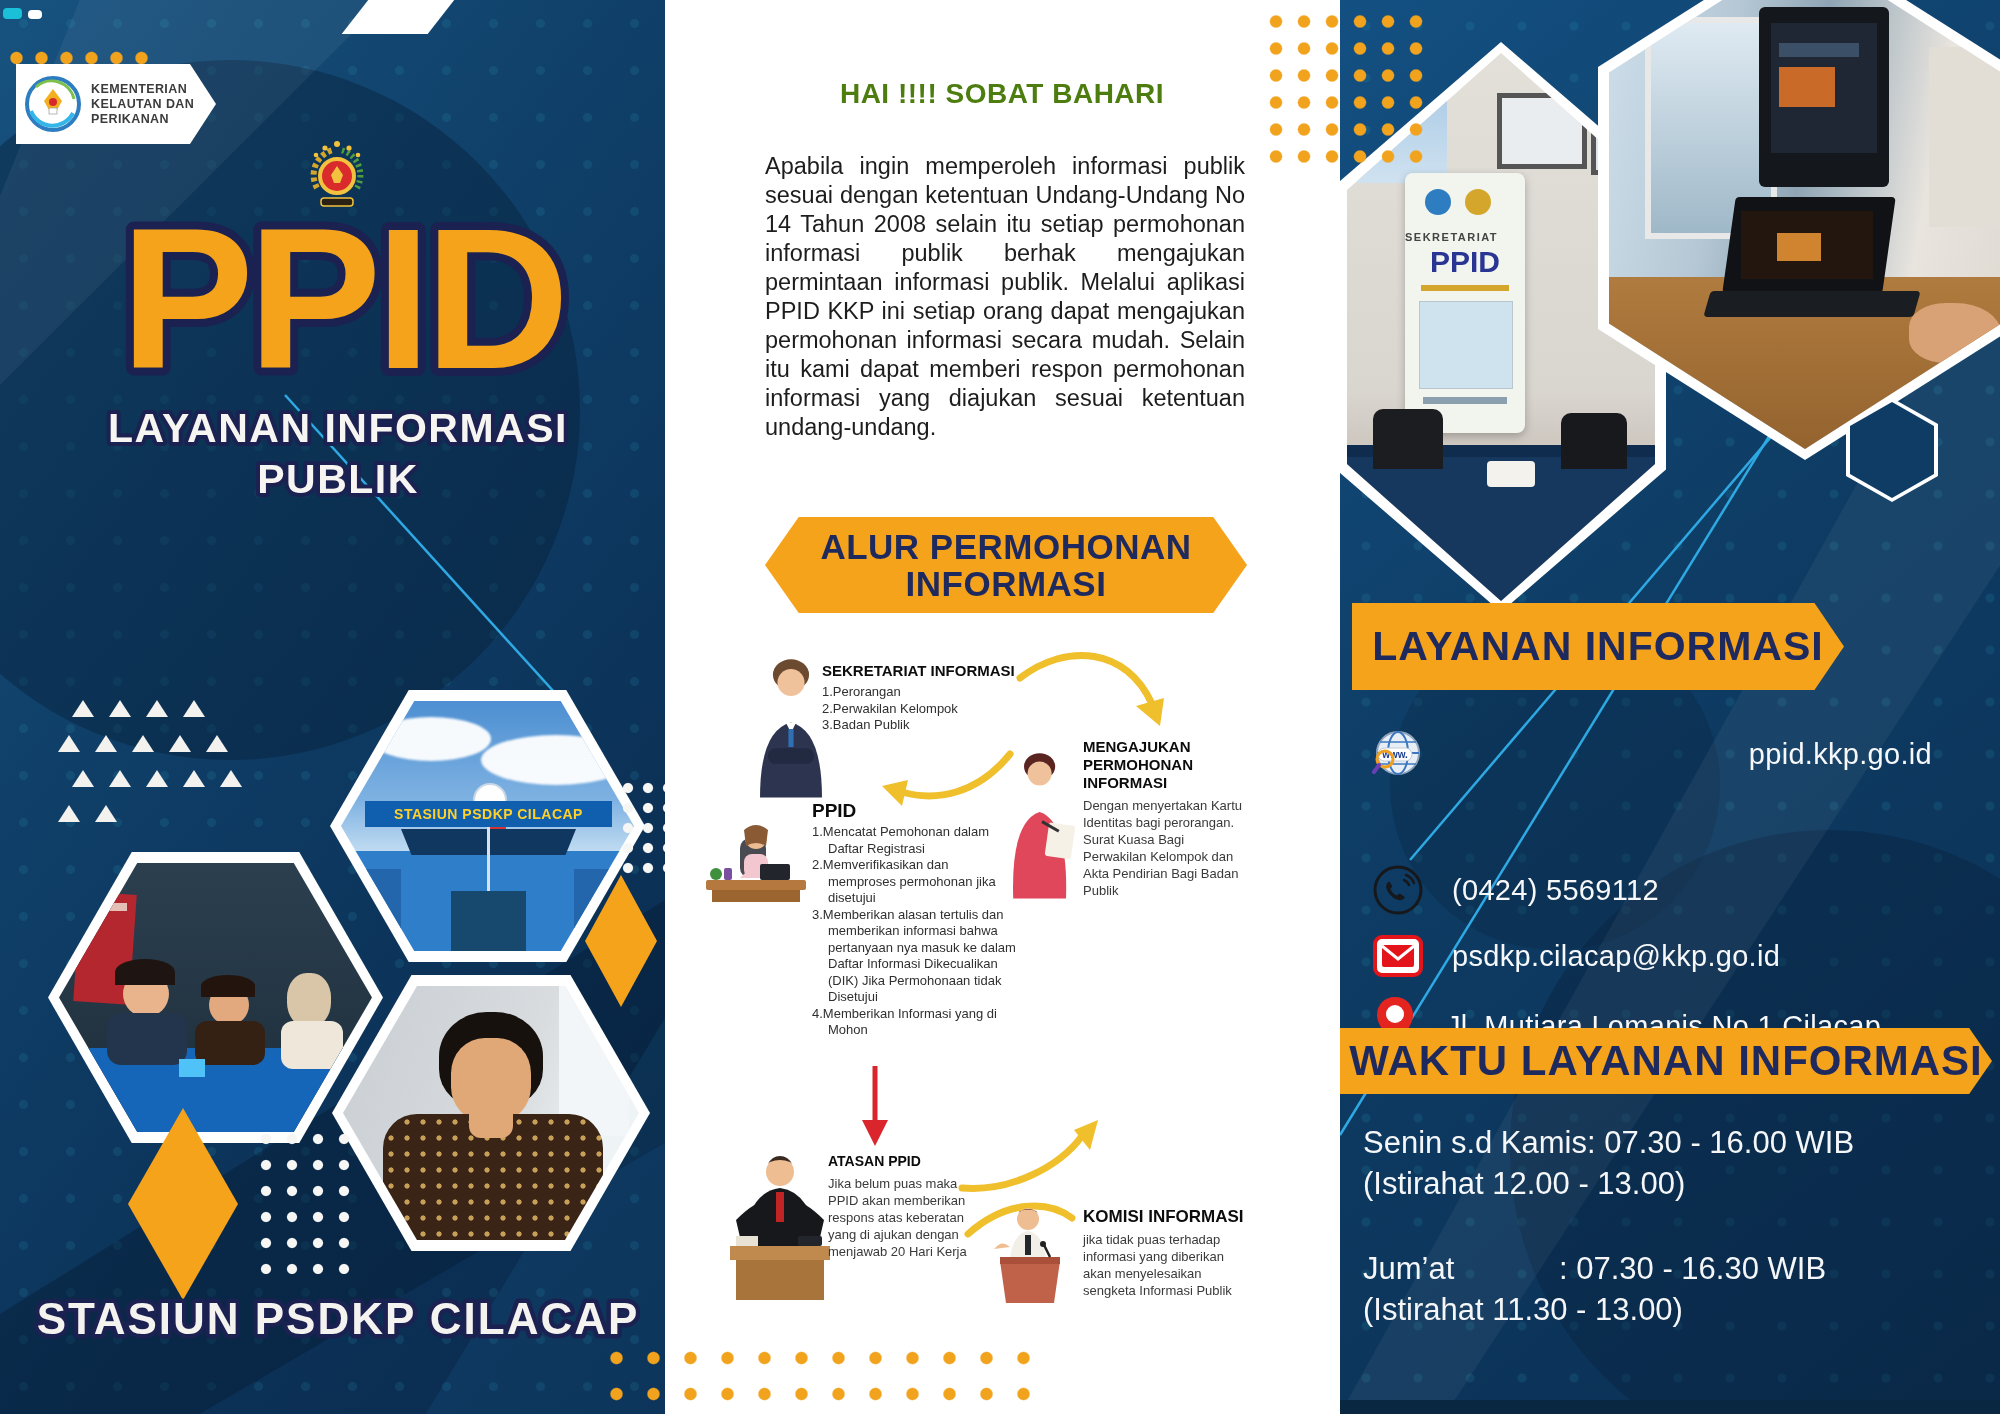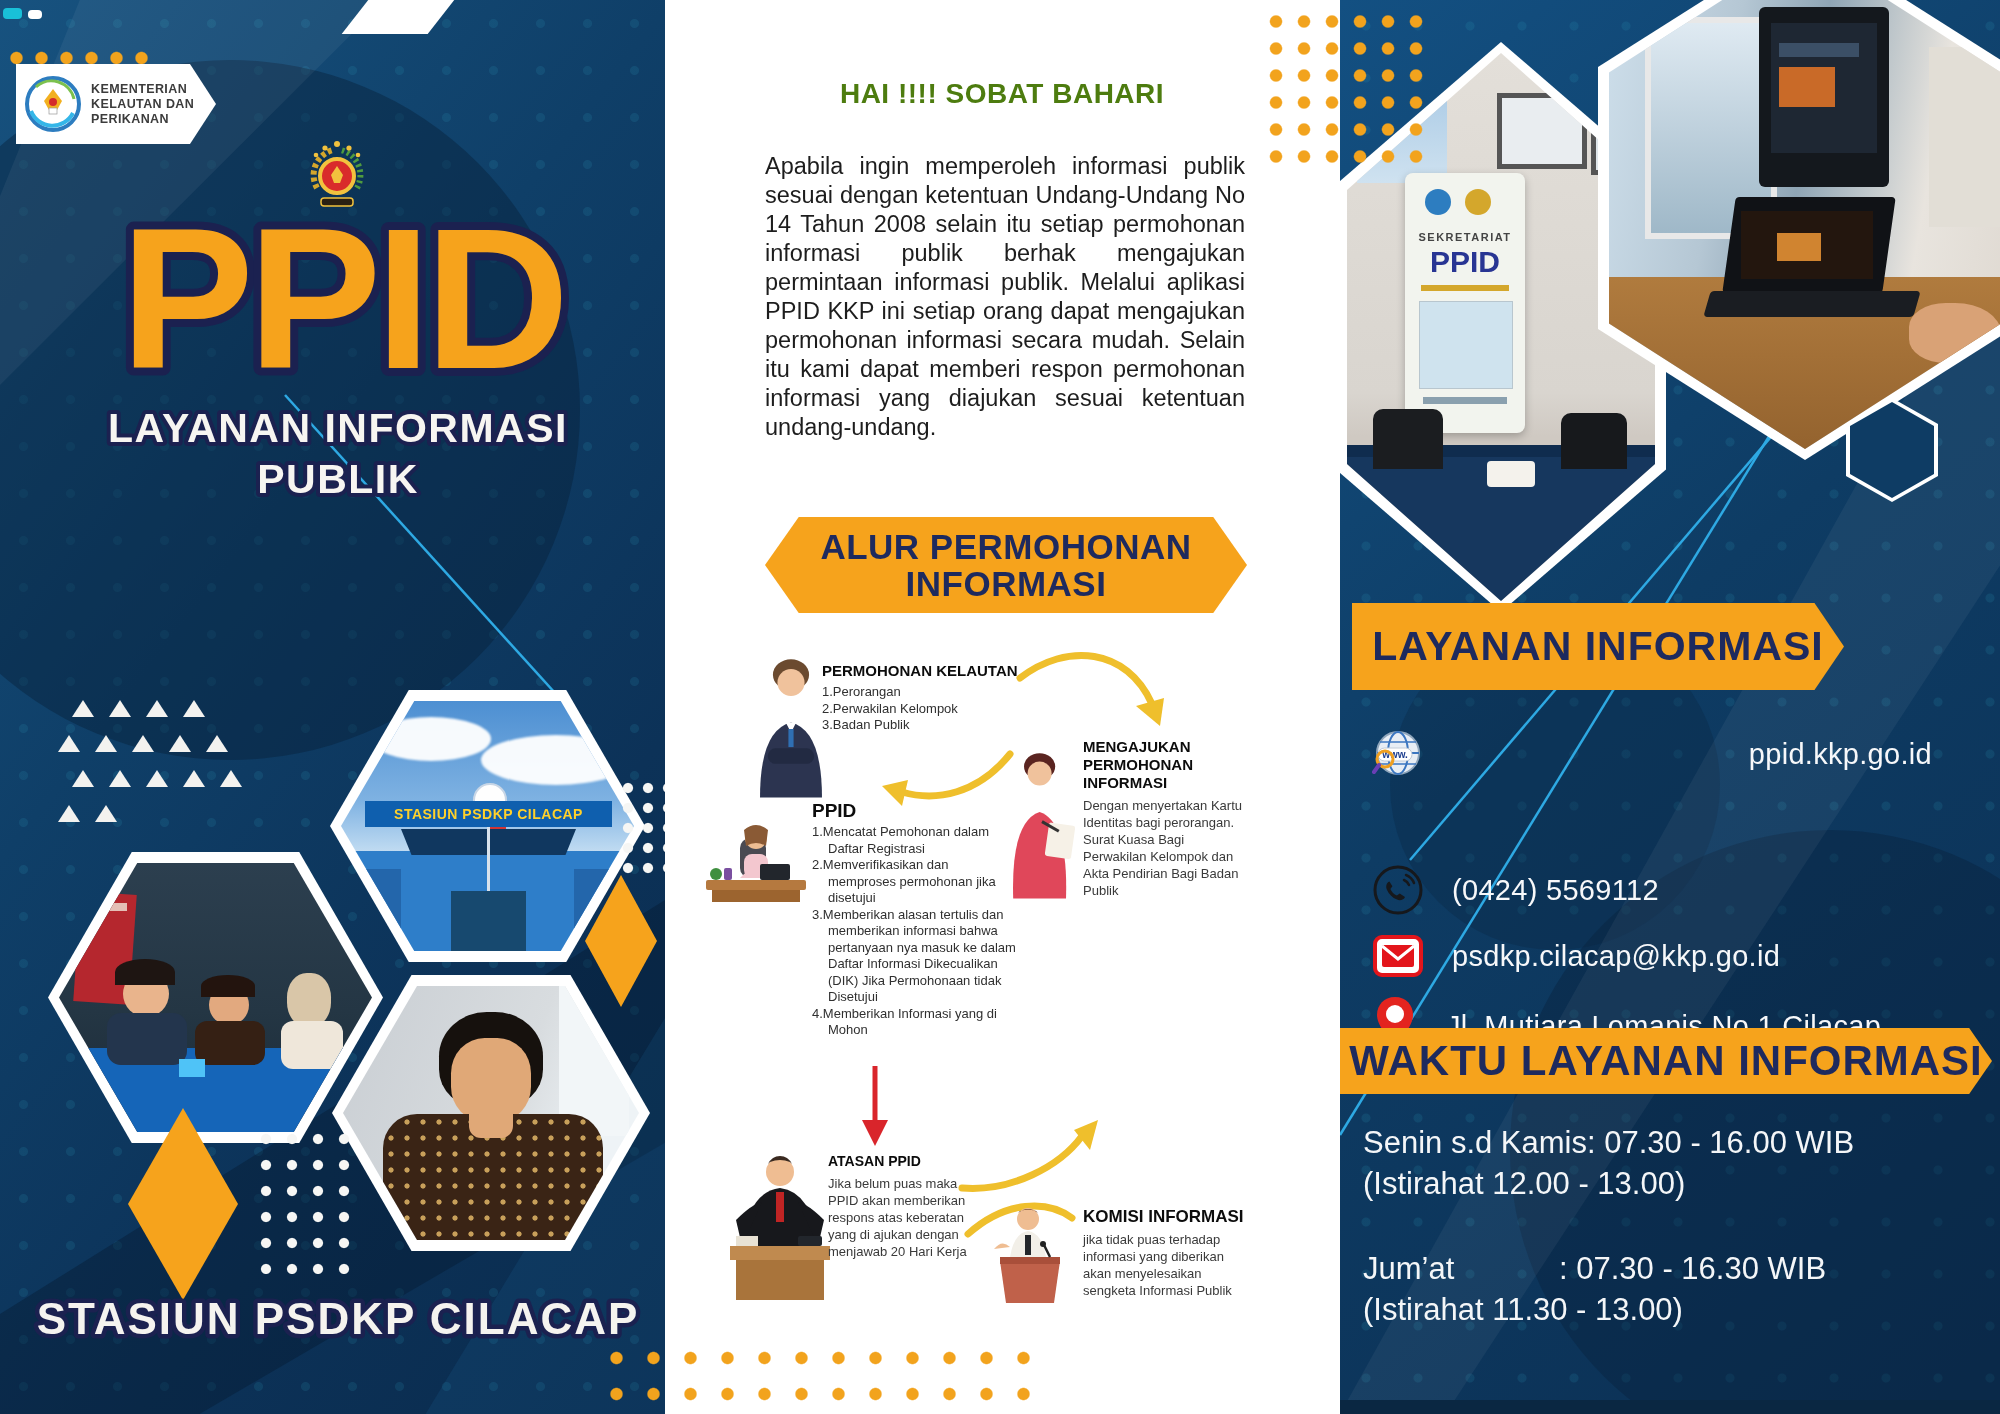--- a/index.html
+++ b/index.html
@@ -250,21 +250,21 @@
 
   <svg class="abs" style="left:752px;top:658px;" width="78" height="142" viewBox="0 0 60 110">
     <ellipse cx="30" cy="13" rx="14" ry="12" fill="#6b4a2f"></ellipse>
     <circle cx="30" cy="19" r="10.5" fill="#f0c29c"></circle>
     <path d="M6 108 Q6 56 30 50 Q54 56 54 108 Z" fill="#2c3450"></path>
     <path d="M26 50 l4 8 4 -8 z" fill="#fff"></path>
     <rect x="28" y="55" width="4" height="14" fill="#2f6fb3"></rect>
     <rect x="12" y="70" width="36" height="12" rx="6" fill="#222a42"></rect>
   </svg>
   <div class="abs" style="left:822px;top:662px;width:210px;">
-    <div class="fs-title">PERMOHONAN KELAUTAN</div>
+    <div class="fs-title">SEKRETARIAT INFORMASI</div>
     <div class="flist">
       <div>1.Perorangan</div>
       <div>2.Perwakilan Kelompok</div>
       <div>3.Badan Publik</div>
     </div>
   </div>
 
   <svg class="abs" style="left:1012px;top:636px;" width="165" height="118">
     <path class="arrow-y" d="M8 42 C55 6 115 12 140 68"></path>
     <path class="ahead-y" d="M148 90 L124 70 L152 62 Z"></path>
@@ -373,21 +373,21 @@
   </section>
 
   <div class="abs hex-wrap hexV" style="left:1336px;top:42px;width:330px;height:570px;">
     <div class="hex-in hexV ph-wall">
       <div class="abs" style="left:10px;top:0;width:90px;height:130px;background:linear-gradient(180deg,#9fc3e2,#cfe2f0);"></div>
       <div class="abs" style="left:150px;top:40px;width:80px;height:66px;background:#e9edf0;border:5px solid #555;"></div>
       <div class="abs" style="left:244px;top:34px;width:70px;height:78px;background:#dfe6ea;border:5px solid #555;"></div>
       <div class="abs" style="left:58px;top:120px;width:120px;height:260px;background:#f2f4ee;border-radius:8px;box-shadow:0 3px 8px rgba(0,0,0,.25);"></div>
       <div class="abs" style="left:78px;top:136px;width:26px;height:26px;border-radius:50%;background:#2d7dc0;"></div>
       <div class="abs" style="left:118px;top:136px;width:26px;height:26px;border-radius:50%;background:#d4a72c;"></div>
-      <div class="abs" style="left:58px;top:178px;width:120px;text-align:center;font-size:11px;letter-spacing:1.5px;color:#444;font-weight:700;">SEKRETARIAT</div>
+      <div class="abs" style="left:58px;top:178px;width:120px;font-size:11px;letter-spacing:1.5px;color:#444;font-weight:700;">SEKRETARIAT</div>
       <div class="abs" style="left:58px;top:192px;width:120px;text-align:center;font-size:30px;font-weight:700;color:#283593;">PPID</div>
       <div class="abs" style="left:74px;top:232px;width:88px;height:6px;background:#d4a72c;"></div>
       <div class="abs" style="left:72px;top:248px;width:92px;height:86px;background:#cfe3ee;border:1px solid #b8c6ce;"></div>
       <div class="abs" style="left:76px;top:344px;width:84px;height:7px;background:#8aa0ae;"></div>
       <div class="abs" style="left:0;top:400px;width:330px;height:150px;background:#16375e;"></div>
       <div class="abs" style="left:0;top:392px;width:330px;height:12px;background:#0f2c4e;"></div>
       <div class="abs" style="left:26px;top:356px;width:70px;height:60px;border-radius:10px 10px 0 0;background:#1b1d20;"></div>
       <div class="abs" style="left:214px;top:360px;width:66px;height:56px;border-radius:10px 10px 0 0;background:#17191c;"></div>
       <div class="abs" style="left:140px;top:408px;width:48px;height:26px;background:#f4f2ec;border-radius:4px;"></div>
     </div>

